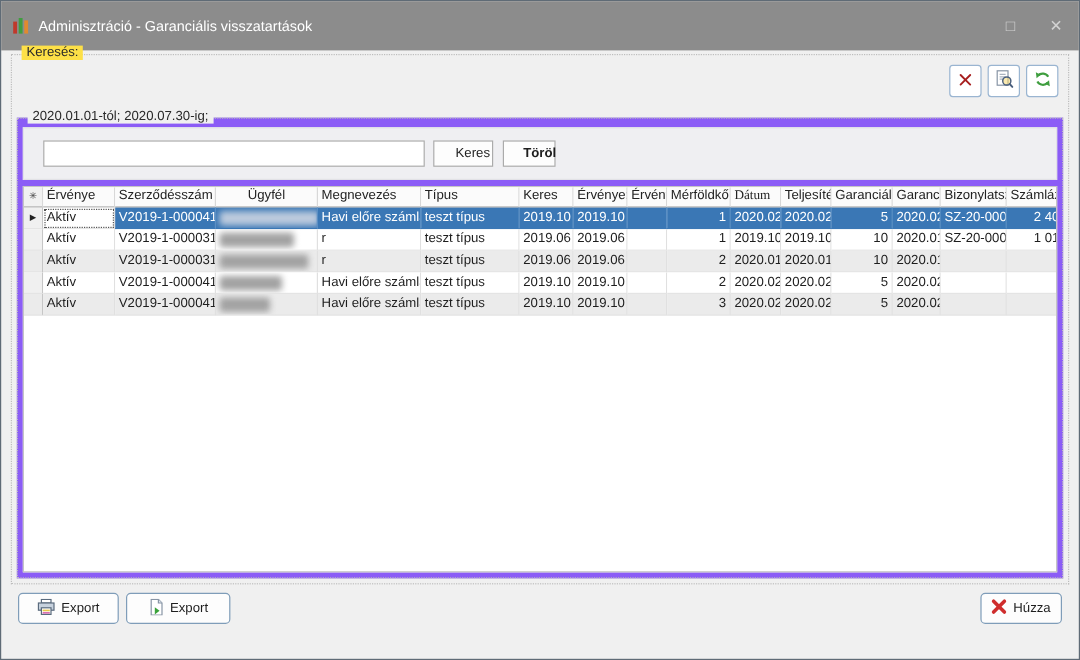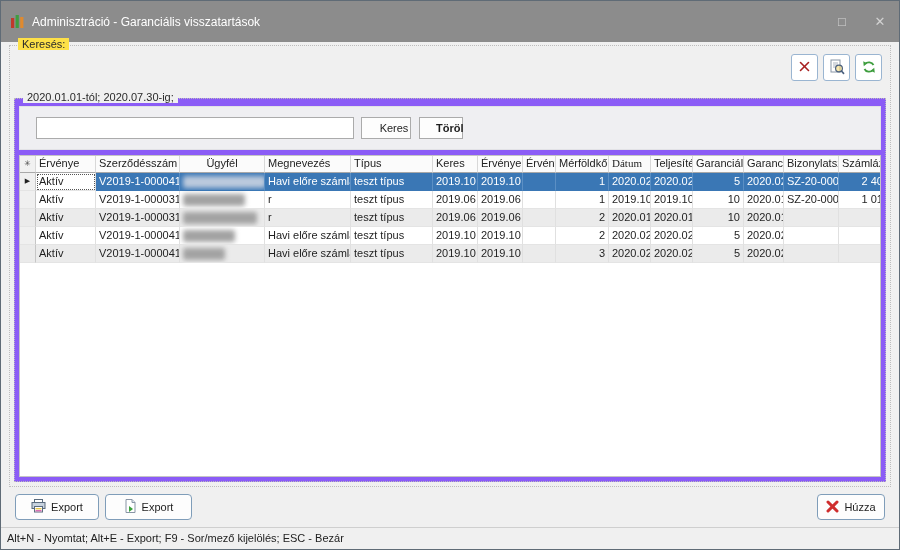--- a/index.html
+++ b/index.html
@@ -264,17 +264,14 @@
   <div class="footer-btn bezar-btn">
     <span>
       <svg width="13" height="13" viewBox="0 0 13 13">
         <line x1="2" y1="2" x2="11" y2="11" stroke="#cf2d2d" stroke-width="3" stroke-linecap="round"></line>
         <line x1="11" y1="2" x2="2" y2="11" stroke="#cf2d2d" stroke-width="3" stroke-linecap="round"></line>
       </svg>
     </span>
     <span>Húzza</span>
   </div>
 
-  <div class="statusbar">
-    <span>Alt+N - Nyomtat; Alt+E - Export; F9 - Sor/mező kijelölés; ESC - Bezár</span>
-  </div>
 
 </div>
 
 </body></html>

